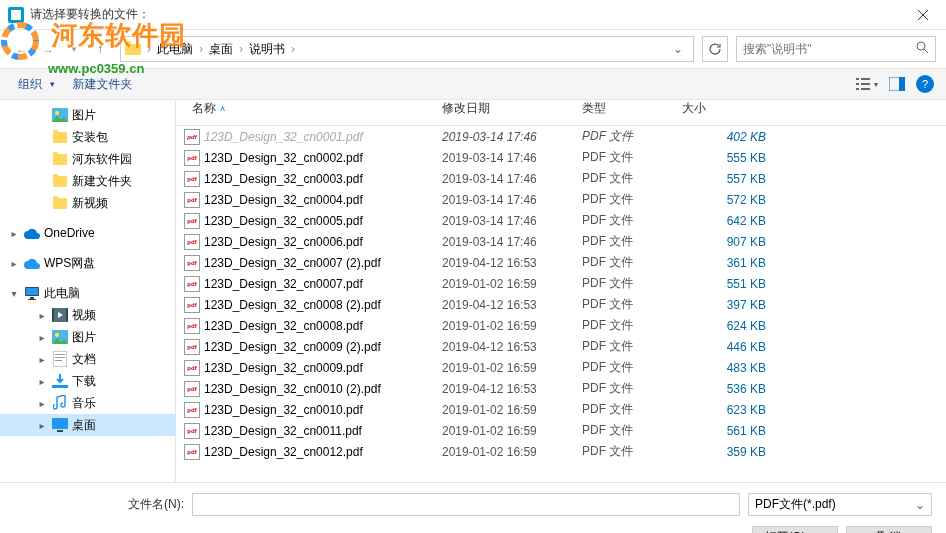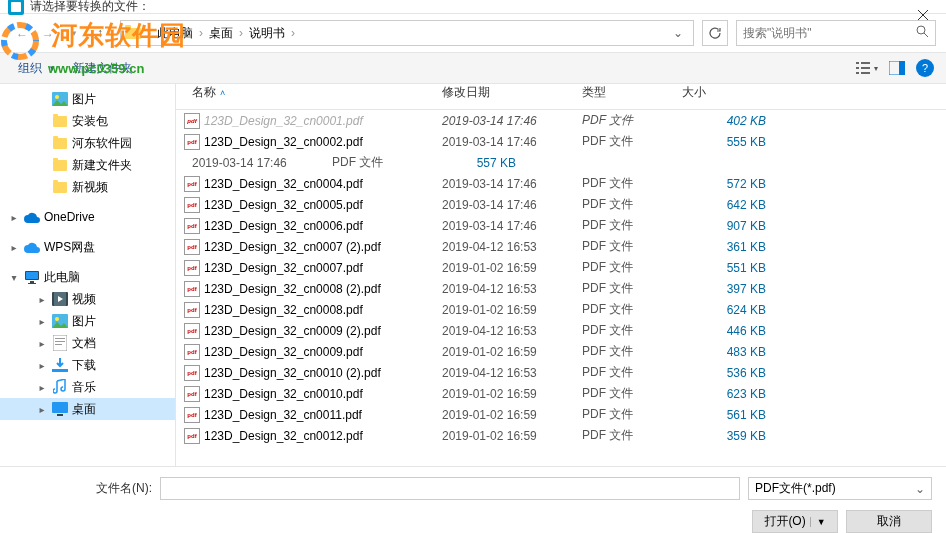--- a/index.html
+++ b/index.html
@@ -1,17 +1,17 @@
 <!DOCTYPE html>
 <html><head>
 <meta charset="utf-8">
 <style>
 *{box-sizing:border-box;margin:0;padding:0;font-family:"Microsoft YaHei","Segoe UI",sans-serif;font-size:12px}
 body{background:#fff;width:946px;height:533px;overflow:hidden;position:relative}
-.titlebar{height:14px;background:#fff;border-bottom:1px solid #e5e5e5;display:flex;align-items:center;padding:0 8px;position:relative}
+.titlebar{height:30px;background:#fff;border-bottom:1px solid #e5e5e5;display:flex;align-items:center;padding:0 8px;position:relative}
 .app-icon{width:16px;height:16px;margin-right:6px}
 .title{color:#333}
 .close{position:absolute;right:0;top:0;width:46px;height:30px;display:flex;align-items:center;justify-content:center;cursor:pointer}
 .navbar{height:38px;display:flex;align-items:center;padding:0 10px;gap:4px}
 .nav-arrows{display:flex;align-items:center;gap:2px}
 .nav-btn{width:24px;height:24px;display:flex;align-items:center;justify-content:center;color:#999;cursor:pointer}
 .up-btn{color:#555}
 .breadcrumb{flex:1;height:26px;border:1px solid #ccc;display:flex;align-items:center;padding:0 4px;margin:0 4px}
 .bc-icon{width:16px;height:16px;margin-right:4px}
 .bc-item{padding:0 4px;cursor:pointer}
@@ -46,21 +46,21 @@
 .sort-arrow{color:#0078d7;font-size:9px}
 .rows{overflow-y:auto;flex:1}
 .row{display:flex;height:21px;align-items:center;padding-left:8px;cursor:pointer}
 .cell-name{width:250px;display:flex;align-items:center;gap:4px}
 .pdf-icon{width:16px;height:16px;background:#fff;border:1px solid #999;position:relative;display:flex;align-items:center;justify-content:center;font-size:6px;color:#c00;font-weight:bold}
 .cell-date{width:140px;color:#555;padding:0 8px}
 .cell-type{width:100px;color:#555;padding:0 8px}
 .cell-size{width:100px;text-align:right;color:#0369a1;padding:0 8px}
 .footer{border-top:1px solid #e5e5e5;padding:10px 14px;background:#fff}
 .footer-row1{display:flex;align-items:center;gap:8px;margin-bottom:10px}
-.fn-label{color:#333;margin-left:82px}
+.fn-label{color:#333;margin-left:114px}
 .fn-input{flex:1;height:23px;border:1px solid #ccc;padding:0 4px}
 .filter{width:184px;height:23px;border:1px solid #ccc;display:flex;align-items:center;padding:0 6px;cursor:pointer}
 .filter-drop{margin-left:auto;color:#666}
 .footer-row2{display:flex;justify-content:flex-end;gap:8px}
 .btn{width:86px;height:23px;border:1px solid #ccc;background:#e1e1e1;cursor:pointer;display:flex;align-items:center;justify-content:center;gap:2px}
 .btn-drop{font-size:9px;margin-left:2px;border-left:1px solid #aaa;padding-left:6px}
 .watermark{position:absolute;top:18px;left:0;z-index:10;pointer-events:none}
 .wm-text{font-size:26px;font-weight:bold;color:#ff8c1a;letter-spacing:1px}
 .wm-url{font-size:13px;color:#2a9e2a;font-weight:bold}
 .wm-logo{display:inline-block;vertical-align:middle}
@@ -316,20 +316,24 @@
         <div class="row">
           <div class="cell-name">
             <span class="pdf-icon">pdf</span>
             <span>123D_Design_32_cn0002.pdf</span>
           </div>
           <div class="cell-date">2019-03-14 17:46</div>
           <div class="cell-type">PDF 文件</div>
           <div class="cell-size">555 KB</div>
         </div>
         <div class="row">
+          <div class="cell-name">
+            <span class="pdf-icon">pdf</span>
+            <span>123D_Design_32_cn0003.pdf</span>
+          </div>
           <div class="cell-date">2019-03-14 17:46</div>
           <div class="cell-type">PDF 文件</div>
           <div class="cell-size">557 KB</div>
         </div>
         <div class="row">
           <div class="cell-name">
             <span class="pdf-icon">pdf</span>
             <span>123D_Design_32_cn0004.pdf</span>
           </div>
           <div class="cell-date">2019-03-14 17:46</div>

